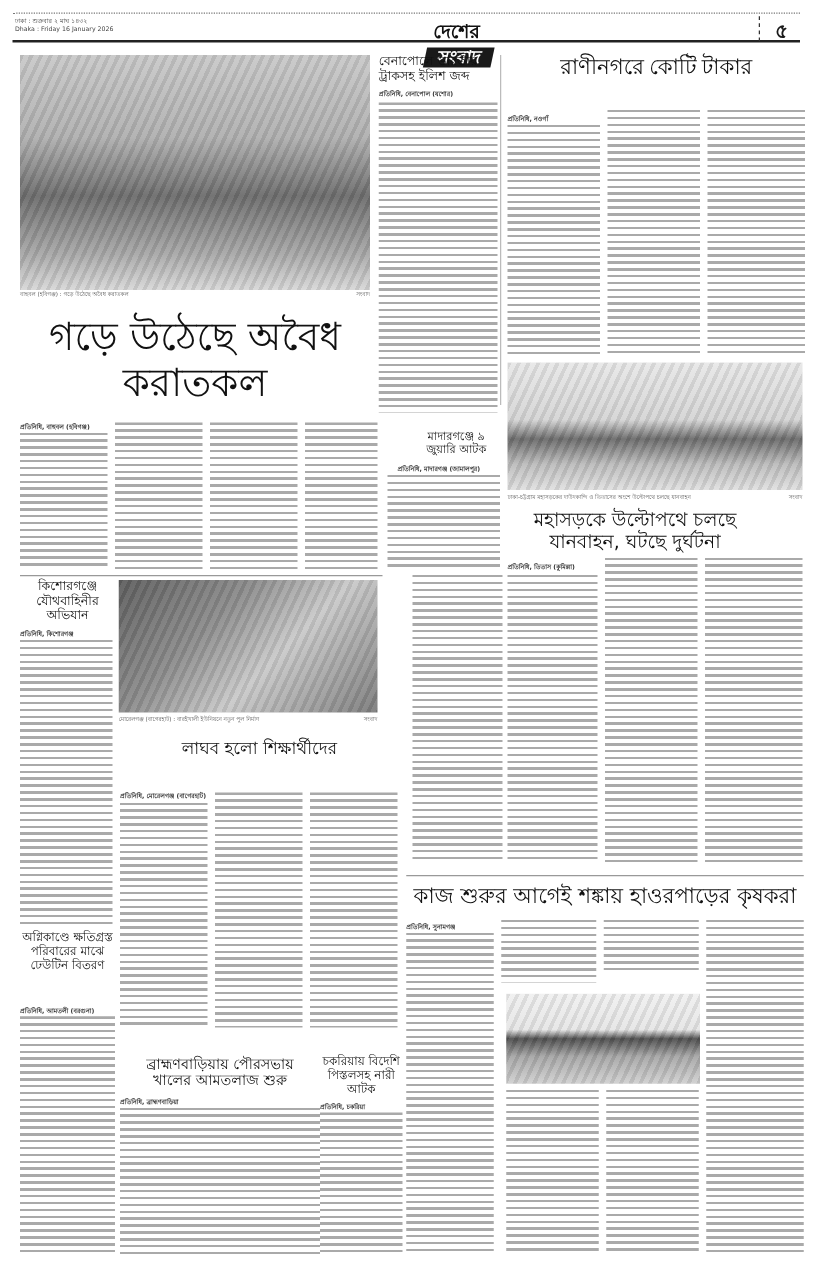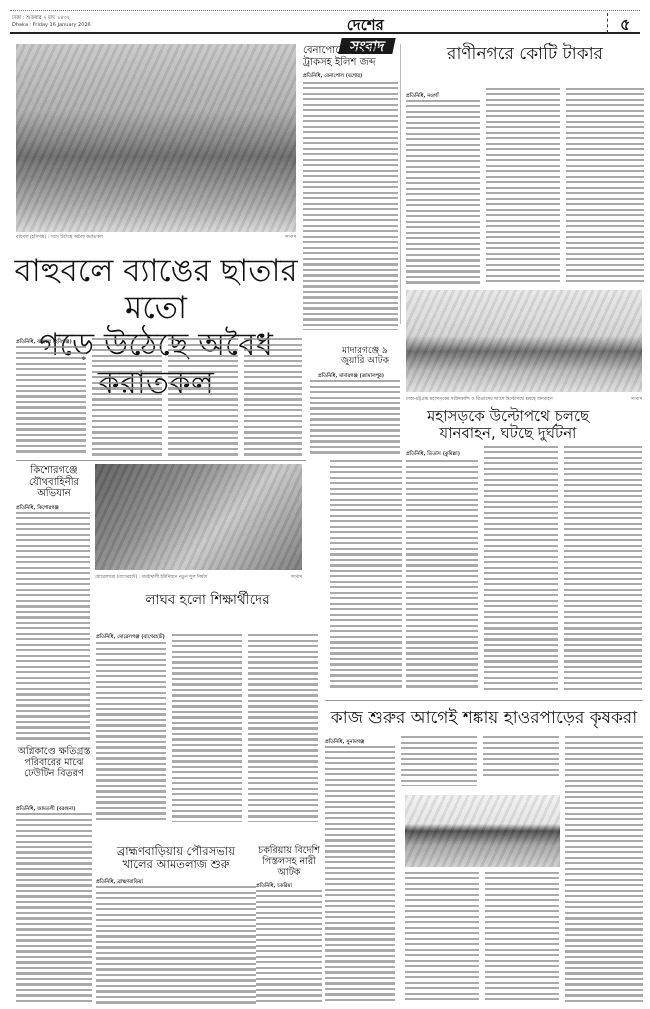--- a/index.html
+++ b/index.html
@@ -46,30 +46,29 @@
   <span>বাহুবল (হবিগঞ্জ) : গড়ে উঠেছে অবৈধ করাতকল</span>
   <span>সংবাদ</span>
 </div>
 
 <div class="headline" style="left:303px; top:44px; width:95px; font-size:10px; text-align:left;">বেনাপোলে ভারতীয় ট্রাকসহ ইলিশ জব্দ</div>
 <div class="byline" style="left:303px; top:72px;">প্রতিনিধি, বেনাপোল (যশোর)</div>
 <div class="textcol" style="left:303px; top:82px; width:95px; height:248px;"></div>
 
 <div class="rule-v" style="left:400px; top:44px; height:280px;"></div>
 
-<div class="headline" style="left:405px; top:44px; width:240px; font-size:17px;">
+<div class="headline" style="left:405px; top:44px; width:240px; font-size:17px;font-family:Liberation Serif, serif;">
   <div>রাণীনগরে কোটি টাকার</div>
 </div>
 <div class="byline" style="left:406px; top:92px;">প্রতিনিধি, নওগাঁ</div>
 <div class="textcol" style="left:406px; top:100px; width:74px; height:185px;"></div>
 <div class="textcol" style="left:486px; top:88px; width:74px; height:197px;"></div>
 <div class="textcol" style="left:566px; top:88px; width:78px; height:197px;"></div>
 
 <div class="headline" style="left:14px; top:252px; width:284px; font-size:31px; line-height:1.2; font-weight:normal;">
-  <div>বাহুবলে ব্যাঙের ছাতার মতো</div>
   <div>গড়ে উঠেছে অবৈধ করাতকল</div>
 </div>
 <div class="byline" style="left:16px; top:338px;">প্রতিনিধি, বাহুবল (হবিগঞ্জ)</div>
 <div class="textcol" style="left:16px; top:346px; width:70px; height:110px;"></div>
 <div class="textcol" style="left:92px; top:338px; width:70px; height:120px;"></div>
 <div class="textcol" style="left:168px; top:338px; width:70px; height:120px;"></div>
 <div class="textcol" style="left:244px; top:338px; width:58px; height:120px;"></div>
 
 <div class="headline" style="left:330px; top:345px; width:70px; font-size:9px;">মাদারগঞ্জে ৯ জুয়ারি আটক</div>
 <div class="byline" style="left:318px; top:372px;">প্রতিনিধি, মাদারগঞ্জ (জামালপুর)</div>

